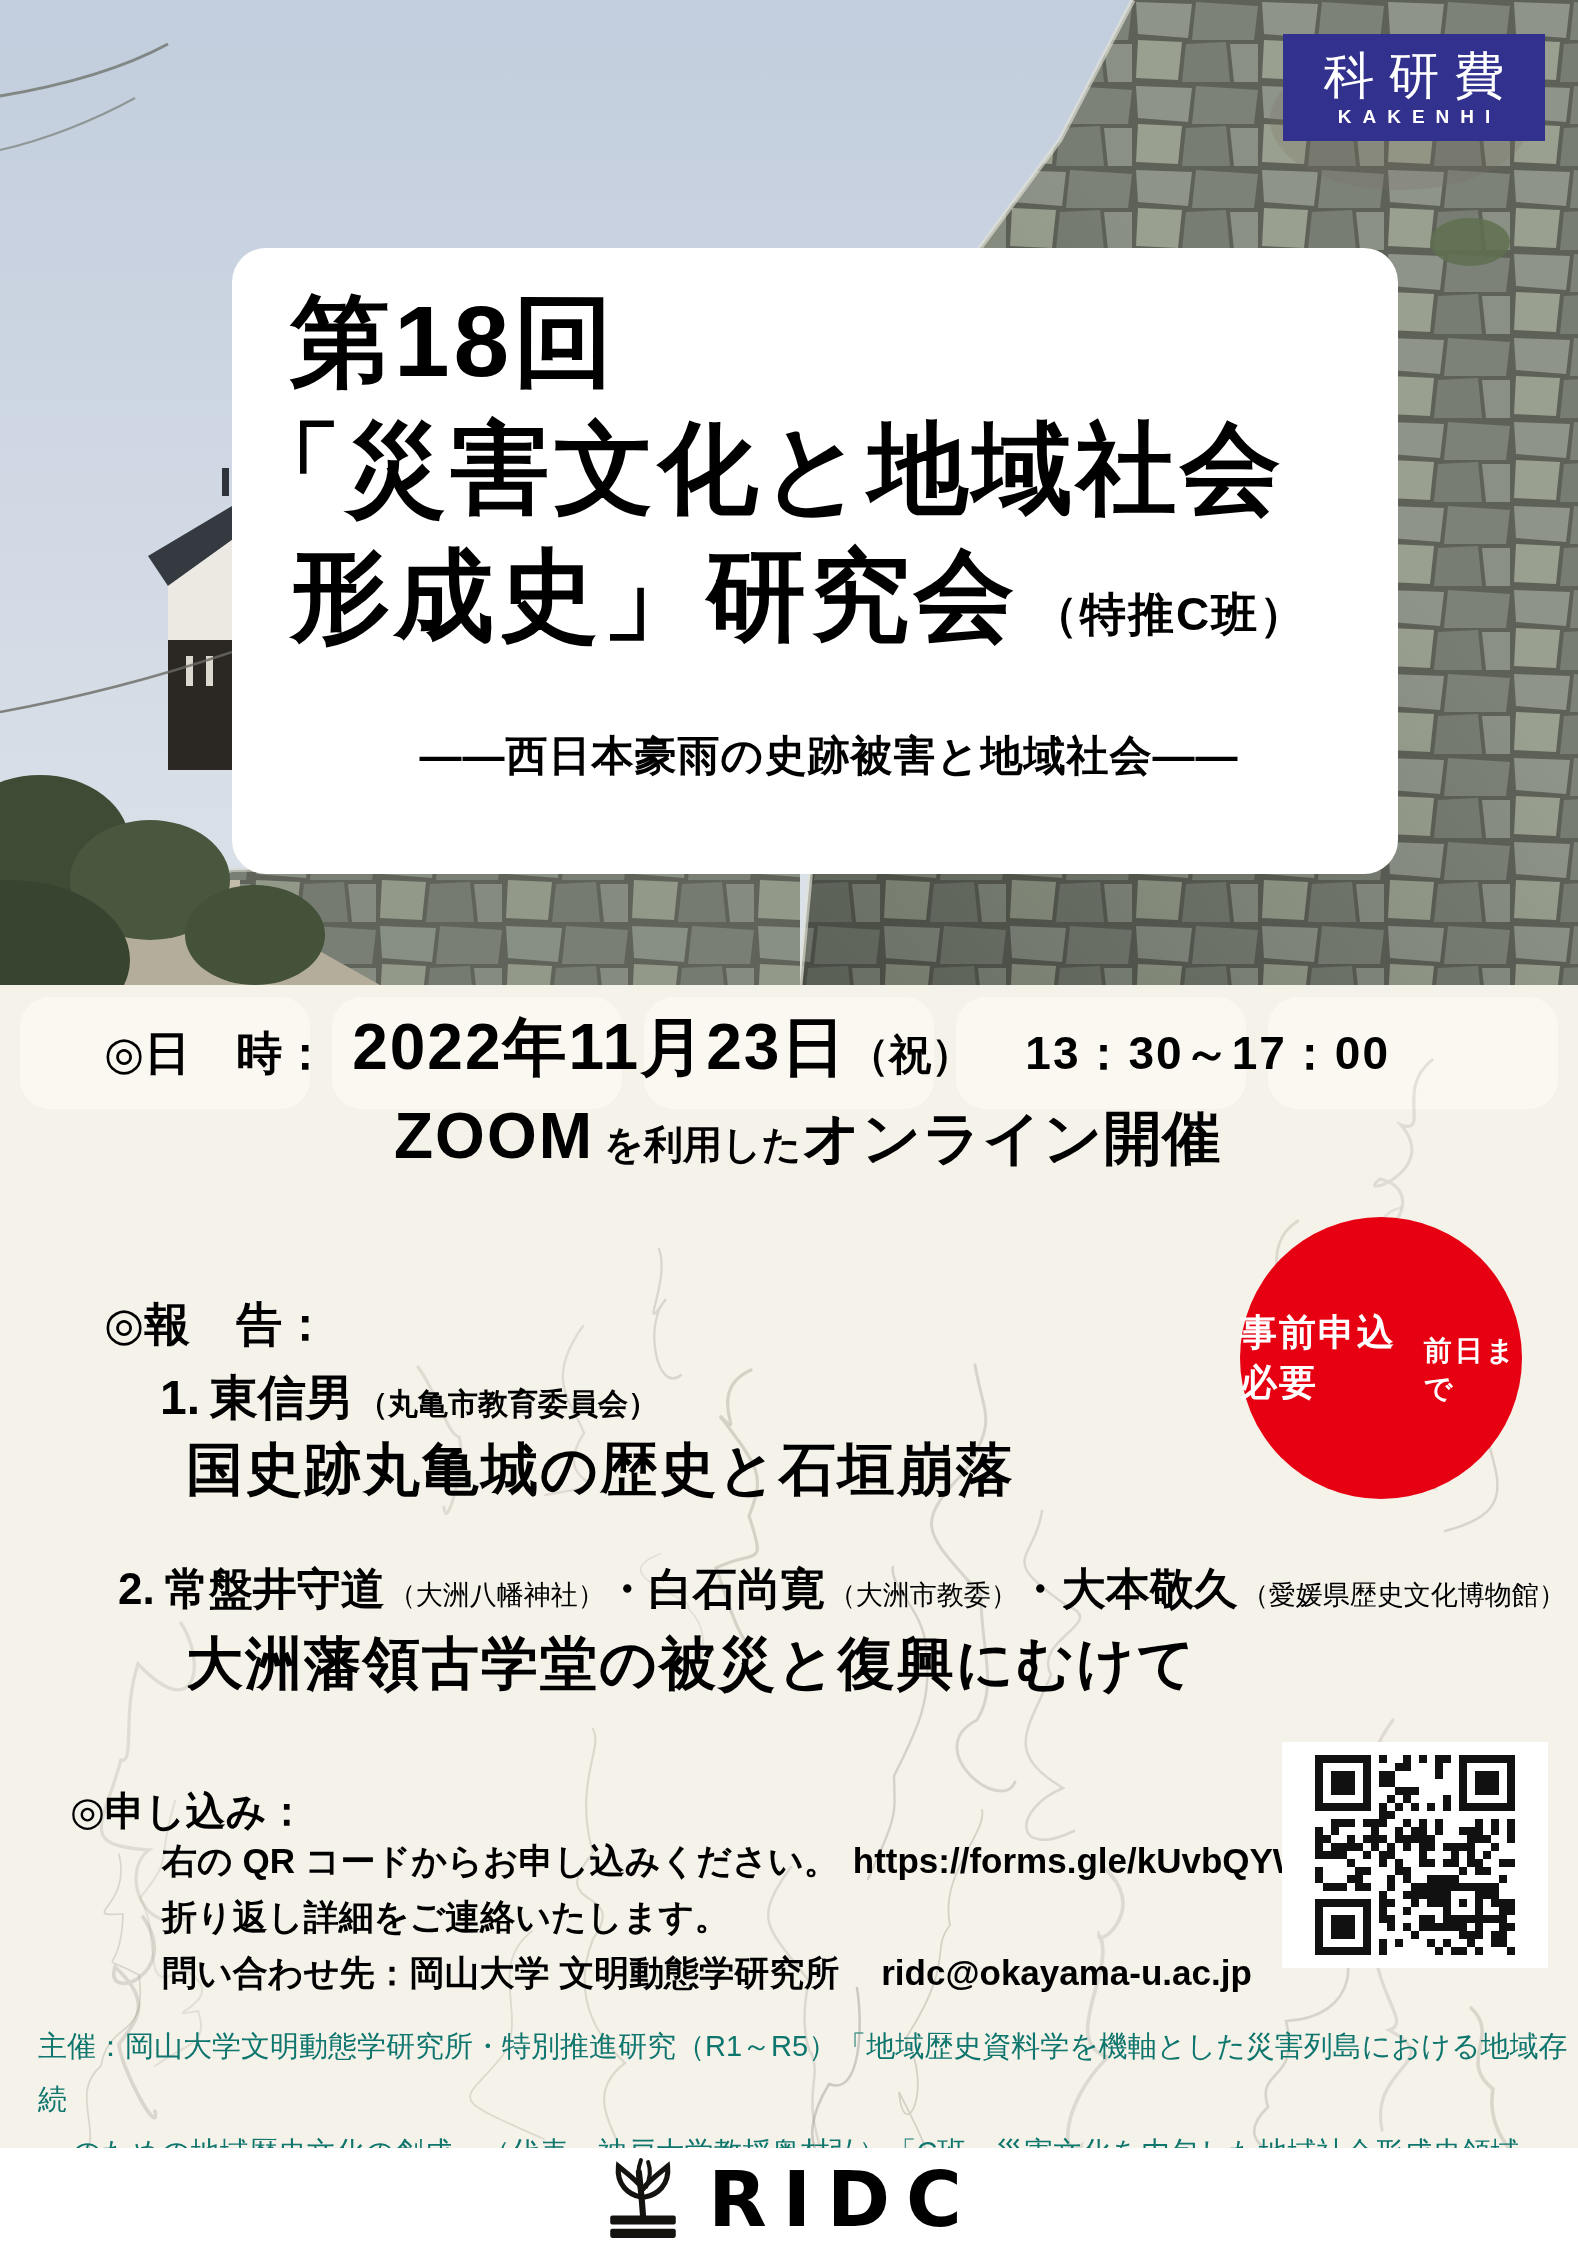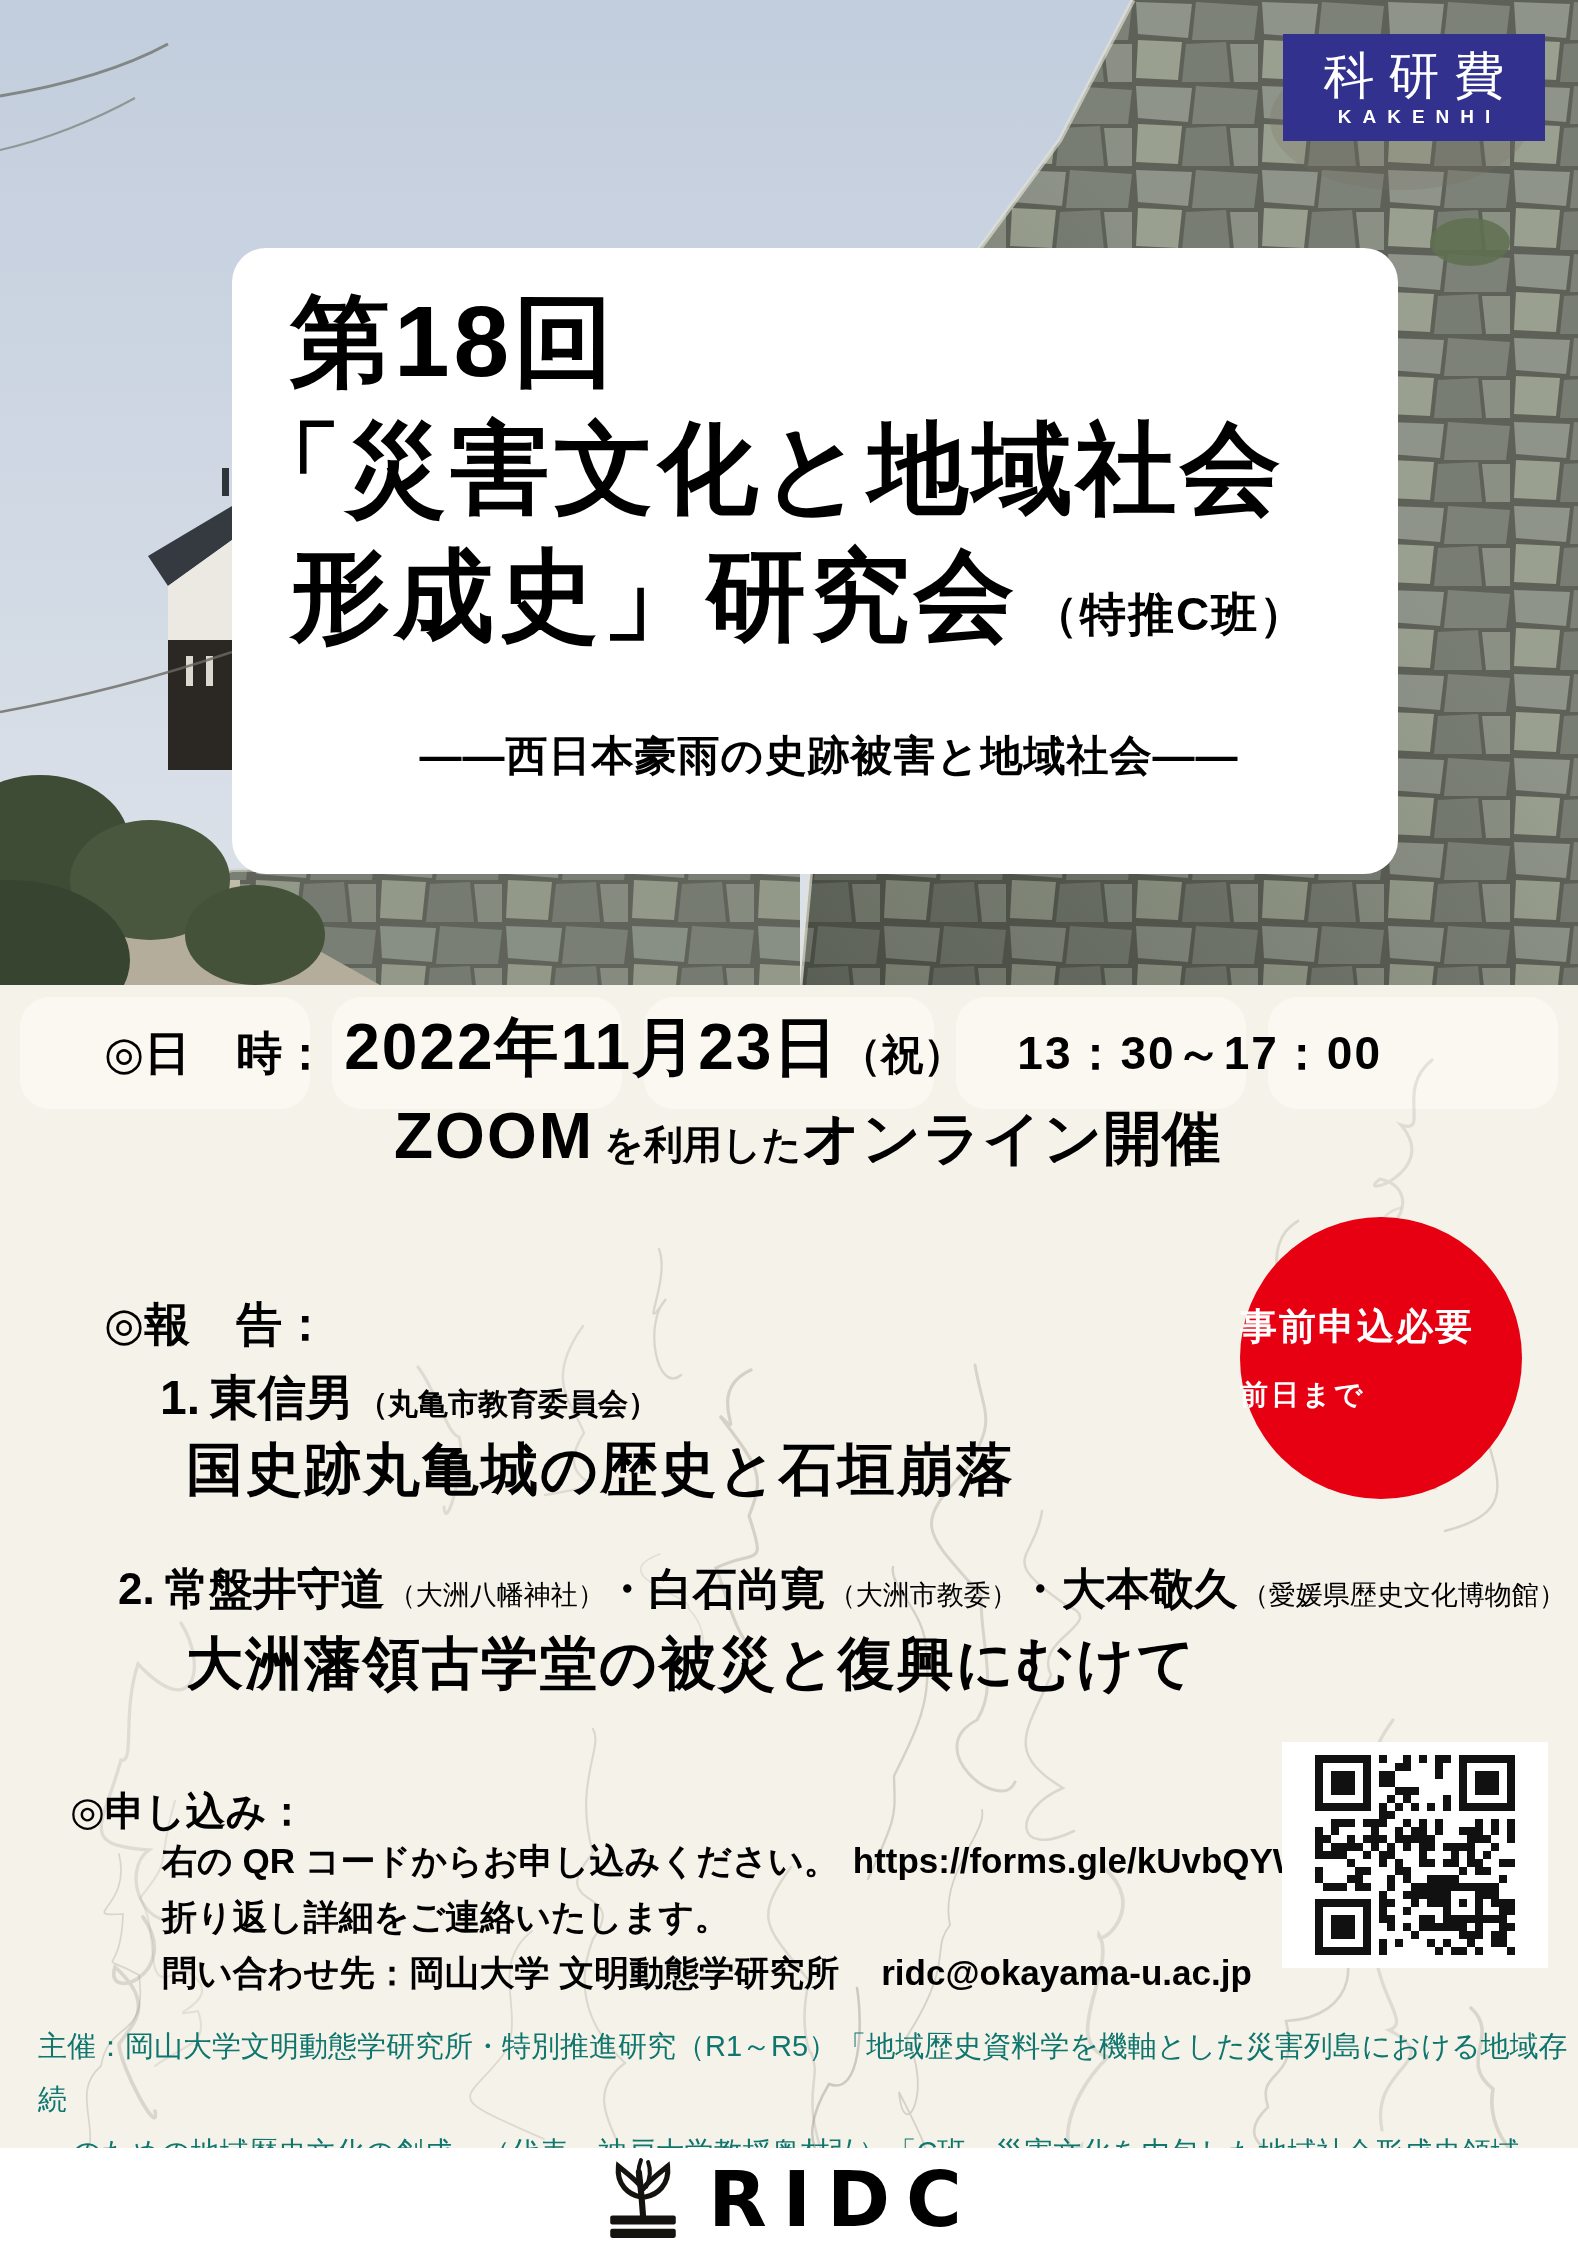--- a/index.html
+++ b/index.html
@@ -22,21 +22,21 @@
     line-height:1.27;letter-spacing:4px;white-space:nowrap;}
   .title-main .hang{display:block;text-indent:-0.48em;}
   .title-main .suffix{font-size:46px;letter-spacing:2px;margin-left:14px;}
   .title-sub{position:absolute;left:0;right:0;top:480px;text-align:center;
     font-size:42px;font-weight:700;letter-spacing:1px;white-space:nowrap;padding-left:28px;}
   
   #callig{position:absolute;left:0;top:985px;width:1578px;height:1163px;pointer-events:none;}
   .row{position:absolute;display:flex;align-items:baseline;white-space:nowrap;}
   .dt-row{left:104px;top:1004px;}
   .dt-label{font-size:46px;font-weight:700;}
-  .dt-date{font-size:64px;font-weight:700;letter-spacing:2px;margin-left:16px;}
+  .dt-date{font-size:64px;font-weight:700;letter-spacing:2px;margin-left:24px;}
   .dt-note{font-size:42px;font-weight:700;}
   .dt-time{font-size:46px;font-weight:700;margin-left:52px;letter-spacing:2px;}
   .zoom-row{left:394px;top:1099px;}
   .zoom-word{font-size:64px;font-weight:700;letter-spacing:2px;}
   .zoom-mid{font-size:39px;font-weight:700;margin-left:10px;}
   .zoom-emph{font-size:58px;font-weight:700;letter-spacing:1px;}
   .report-label{left:104px;top:1294px;font-size:46px;font-weight:700;}
   .r-head{position:absolute;white-space:nowrap;display:flex;align-items:baseline;}
   .r-head1{left:160px;top:1366px;}
   .r-head1 .no,.r-head1 .spk-name{font-size:48px;font-weight:700;}
@@ -44,21 +44,21 @@
   .r-head2{left:118px;top:1560px;}
   .r-head2 .no,.r-head2 .spk-name,.r-head2 .sep{font-size:44px;font-weight:700;}
   .r-head2 .spk-affil{font-size:27px;font-weight:400;}
   .r-head .no{margin-right:10px;}
   .r-head .spk-affil{margin-left:4px;}
   .r-title{position:absolute;left:186px;font-size:57px;font-weight:700;letter-spacing:2px;white-space:nowrap;}
   .r-title1{top:1432px;}
   .r-title2{top:1626px;}
   
   .notice{position:absolute;left:1240px;top:1217px;width:282px;height:282px;border-radius:50%;
-    display:flex;flex-direction:column;align-items:flex-start;justify-content:center;color:#fff;}
+    display:flex;flex-direction:row;align-items:center;justify-content:center;color:#fff;}
   .notice .l1{font-size:37px;font-weight:700;letter-spacing:2px;}
   .notice .l2{font-size:28px;font-weight:700;margin-top:24px;letter-spacing:3px;}
   
   .apply-label{left:70px;top:1784px;font-size:40px;font-weight:700;}
   .apply-line{position:absolute;left:162px;font-size:35px;font-weight:700;white-space:nowrap;}
   .apply-l1{top:1838px;}
   .apply-l2{top:1894px;}
   .apply-l3{top:1950px;}
   .apply-l1 .url{margin-left:14px;}
   .apply-l3 .email{margin-left:42px;text-align:center;}

